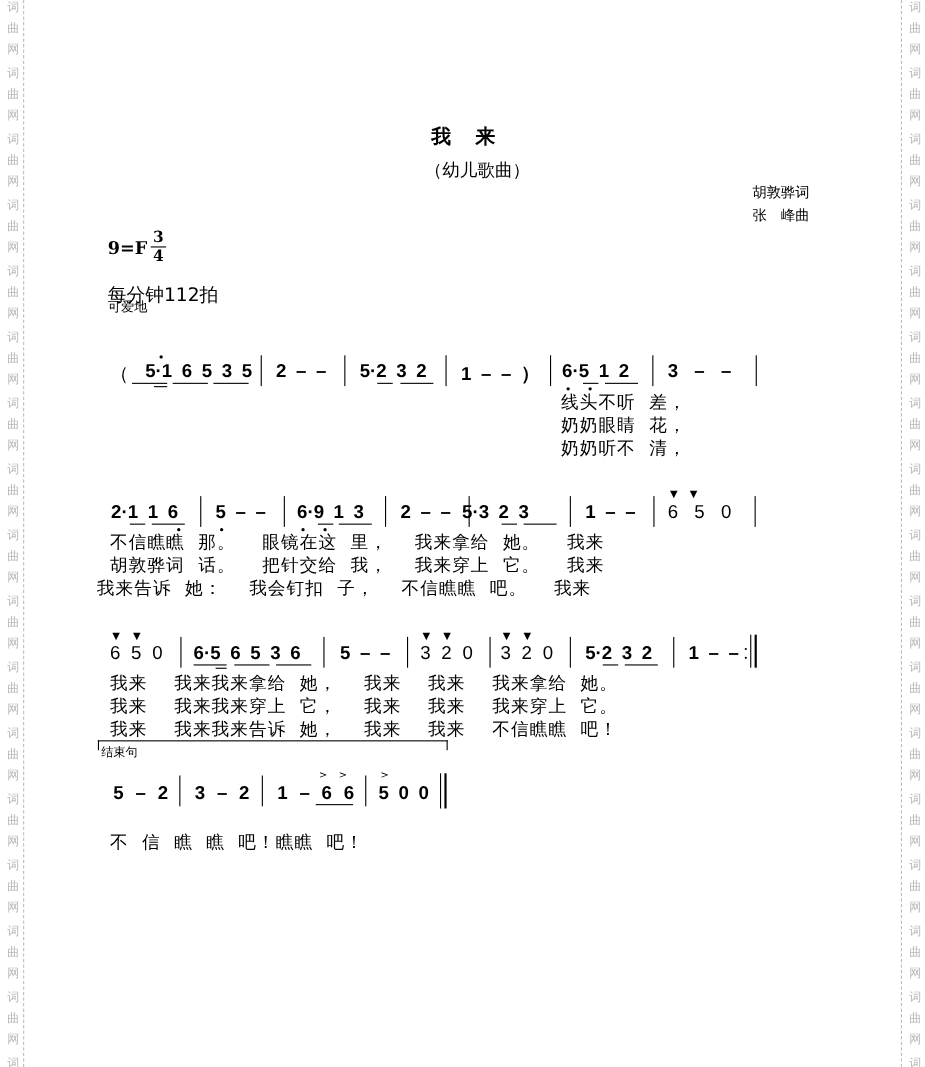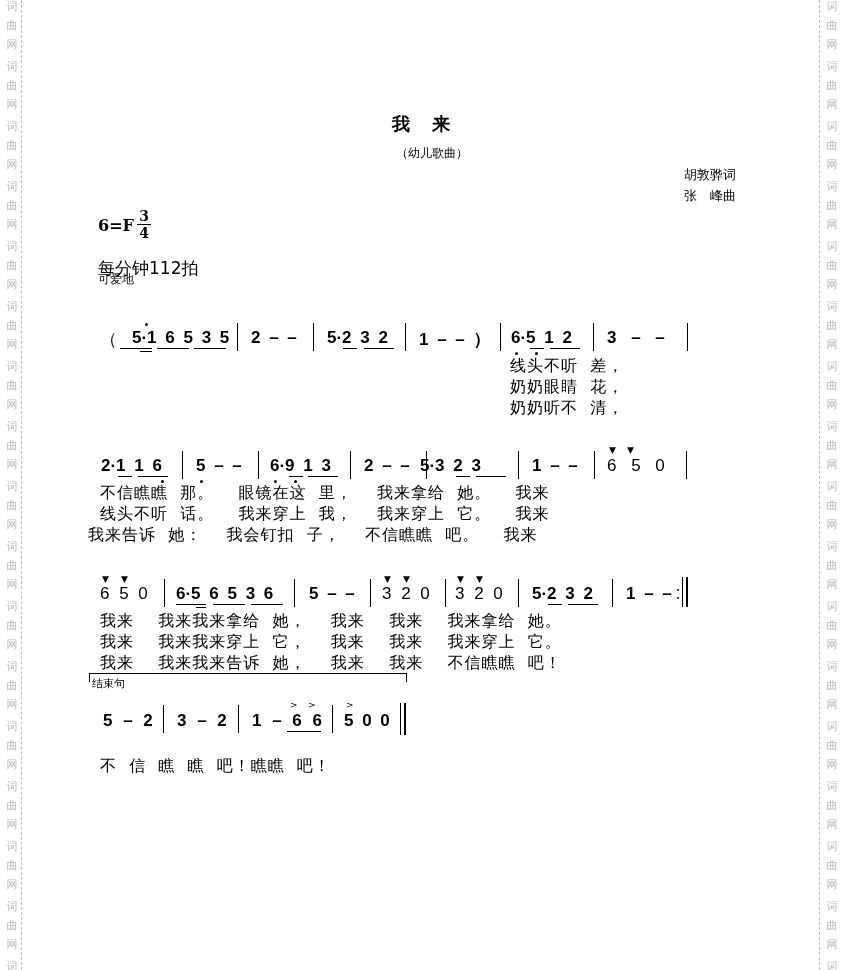--- a/index.html
+++ b/index.html
@@ -6,21 +6,21 @@
   body { width:841px; height:970px; background:#fff; position:relative; overflow:hidden;
          font-family:"DejaVu Sans", sans-serif; color:#000; }
   .wm-col { position:absolute; top:0; width:20px; height:970px; }
   .wm-col.left { left:2px; }
   .wm-col.right { left:822px; }
   .wm-char { position:absolute; left:0; width:20px; text-align:center; font-size:11px; color:#b8b8b8; line-height:14px; }
   .dash { position:absolute; top:0; height:970px; width:0; border-left:1px dashed #bdbdbd; }
   .dash.left { left:21px; }
   .dash.right { left:819px; }
   .title { position:absolute; left:392px; top:112px; font-size:18px; font-weight:bold; letter-spacing:8px; font-family:"DejaVu Serif", serif; }
-  .subtitle { position:absolute; left:396px; top:145px; font-size:12px; }
+  .subtitle { position:absolute; left:386px; top:145px; font-size:16px; }
   .credit { position:absolute; left:684px; font-size:13px; }
   .key { position:absolute; left:98px; top:216px; font-size:16px; font-weight:bold; font-family:"DejaVu Serif", serif; }
   .frac { position:absolute; left:137px; top:209px; font-size:14px; font-weight:bold; font-family:"DejaVu Serif", serif; text-align:center; width:14px; line-height:14px; }
   .frac .bar { border-top:1.5px solid #000; margin:1px 0; }
   .tempo { position:absolute; left:98px; top:257px; font-size:17px; }
   .expr { position:absolute; left:98px; top:271px; font-size:12px; }
   .note { position:absolute; font-size:17px; font-weight:bold; font-family:"Liberation Sans", sans-serif; }
   .barline { position:absolute; width:0; border-left:1.5px solid #000; }
   .uline { position:absolute; height:0; border-top:1.5px solid #000; }
   .dot { position:absolute; width:3px; height:3px; background:#000; border-radius:50%; }
@@ -137,21 +137,21 @@
     <span class="wm-char" style="top: 960px;">词</span>
   </div>
 <div class="dash left"></div>
 <div class="dash right"></div>
 
 <div class="title">我 来</div>
 <div class="subtitle">（幼儿歌曲）</div>
 <div class="credit" style="top:166px">胡敦骅词</div>
 <div class="credit" style="top:187px">张　峰曲</div>
 
-<div class="key">6=F</div>
+<div class="key">9=F</div>
 <div class="frac">
   <div>3</div>
   <div class="bar"></div>
   <div>4</div>
 </div>
 <div class="tempo">每分钟112拍</div>
 <div class="expr">可爱地</div>
 
 <div>
   <span class="note" style="left:100px;top:328px;font-weight:normal">（</span>
@@ -204,21 +204,21 @@
   <div class="uline" style="left:456px;top:476px;width:14px"></div>
   <div class="uline" style="left:476px;top:476px;width:30px"></div>
   <div class="barline" style="left:518px;top:451px;height:28px"></div>
   <span class="note" style="left:532px;top:456px;word-spacing:4px">1 – –</span>
   <div class="barline" style="left:594px;top:451px;height:28px"></div>
   <span class="accent" style="left:609px;top:445px">▼</span>
   <span class="accent" style="left:627px;top:445px">▼</span>
   <span class="note" style="left:607px;top:456px;word-spacing:10px;font-weight:normal">6 5  0</span>
   <div class="barline" style="left:686px;top:451px;height:28px"></div>
   <div class="lyric" style="left:100px;top:483px">不信瞧瞧  那。    眼镜在这  里，    我来拿给  她。    我来</div>
-  <div class="lyric" style="left:100px;top:504px">线头不听  话。    我来穿上  我，    我来穿上  它。    我来</div>
+  <div class="lyric" style="left:100px;top:504px">胡敦骅词  话。    把针交给  我，    我来穿上  它。    我来</div>
   <div class="lyric" style="left:88px;top:525px">我来告诉  她：    我会钉扣  子，    不信瞧瞧  吧。    我来</div>
 </div>
 
 <div>
   <span class="accent" style="left:102px;top:574px">▼</span>
   <span class="accent" style="left:121px;top:574px">▼</span>
   <span class="note" style="left:100px;top:584px;word-spacing:5px;font-weight:normal">6 5 0</span>
   <div class="barline" style="left:164px;top:579px;height:28px"></div>
   <span class="note" style="left:176px;top:584px;word-spacing:4px">6·5 6 5 3 6</span>
   <div class="uline" style="left:176px;top:604px;width:30px"></div>

